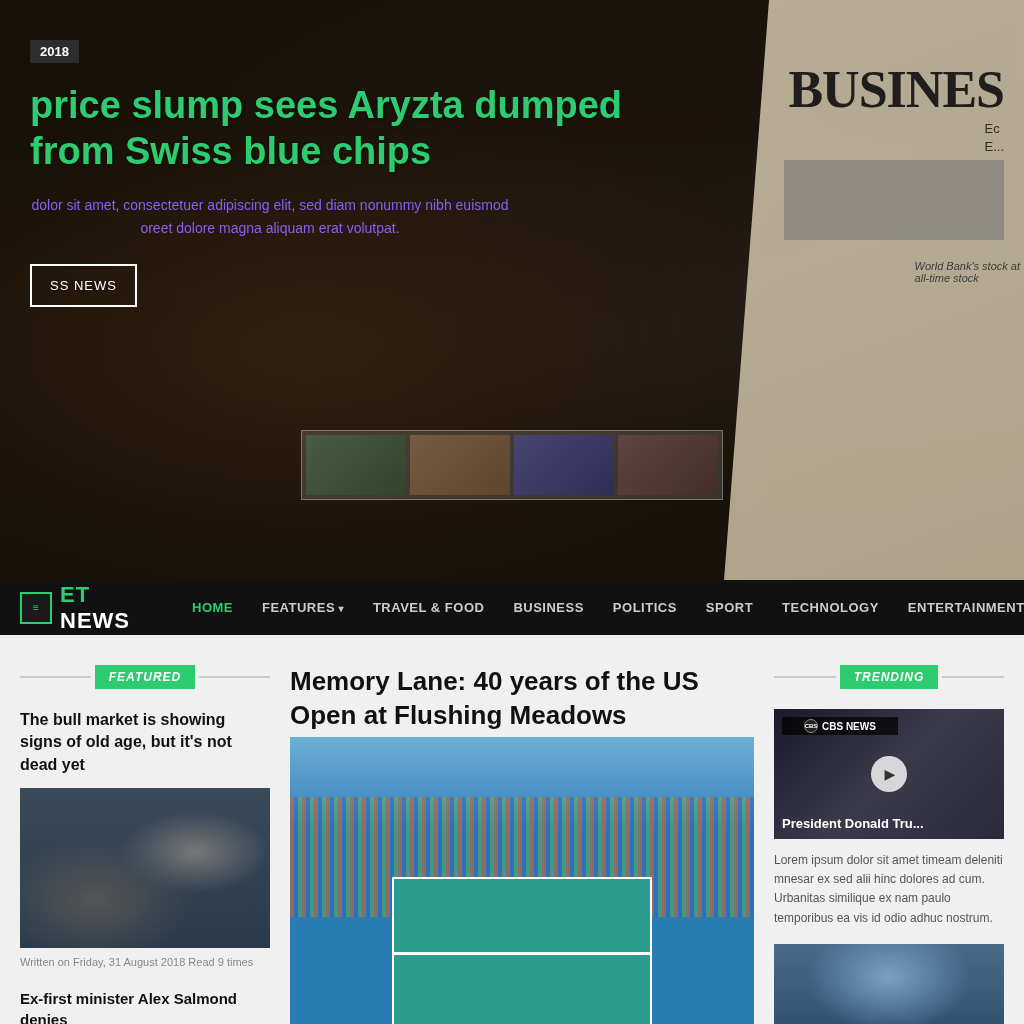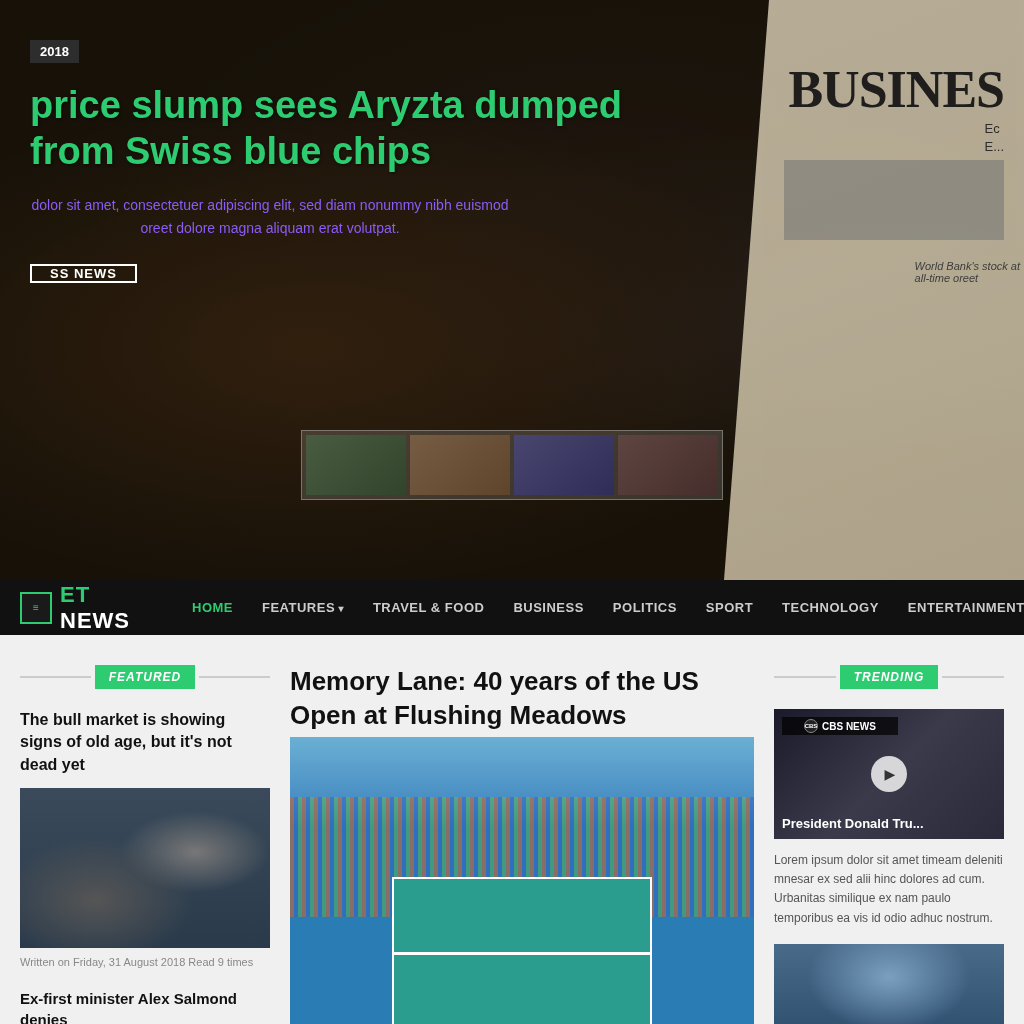--- a/index.html
+++ b/index.html
@@ -97,23 +97,23 @@
       font-size: 14px;
       line-height: 1.6;
       margin-bottom: 25px;
       max-width: 480px;
       text-align: center;
     }
     .hero-btn {
       display: inline-block;
       border: 2px solid #fff;
       color: #fff;
-      padding: 0 18px;
+      padding: 12px 18px;
       font-size: 13px;
-      font-weight: bold;
+      font-weight: normal;
       letter-spacing: 1px;
       cursor: pointer;
       text-transform: uppercase;
     }
 
     
     .hero-thumbs {
       position: absolute;
       bottom: 80px;
       left: 50%;
@@ -415,21 +415,21 @@
 
   <div class="hero-newspaper">
     <div class="hero-newspaper-text">BUSINES</div>
     <div class="hero-newspaper-sub">
       <span>Ec</span><br>
       <span>E...</span>
     </div>
     <div class="hero-newspaper-img"></div>
     <div class="hero-newspaper-line">
       <span>World Bank's stock at</span><br>
-      <span>all-time oreet</span>
+      <span>all-time stock</span>
     </div>
   </div>
 
   <div class="hero-content">
     <span class="hero-date">2018</span>
     <h1 class="hero-title">price slump sees Aryzta dumped from Swiss blue chips</h1>
     <p class="hero-excerpt">
       <span>dolor sit amet, consectetuer adipiscing elit, sed diam nonummy nibh euismod</span><br>
       <span>oreet dolore magna aliquam erat volutpat.</span>
     </p>

